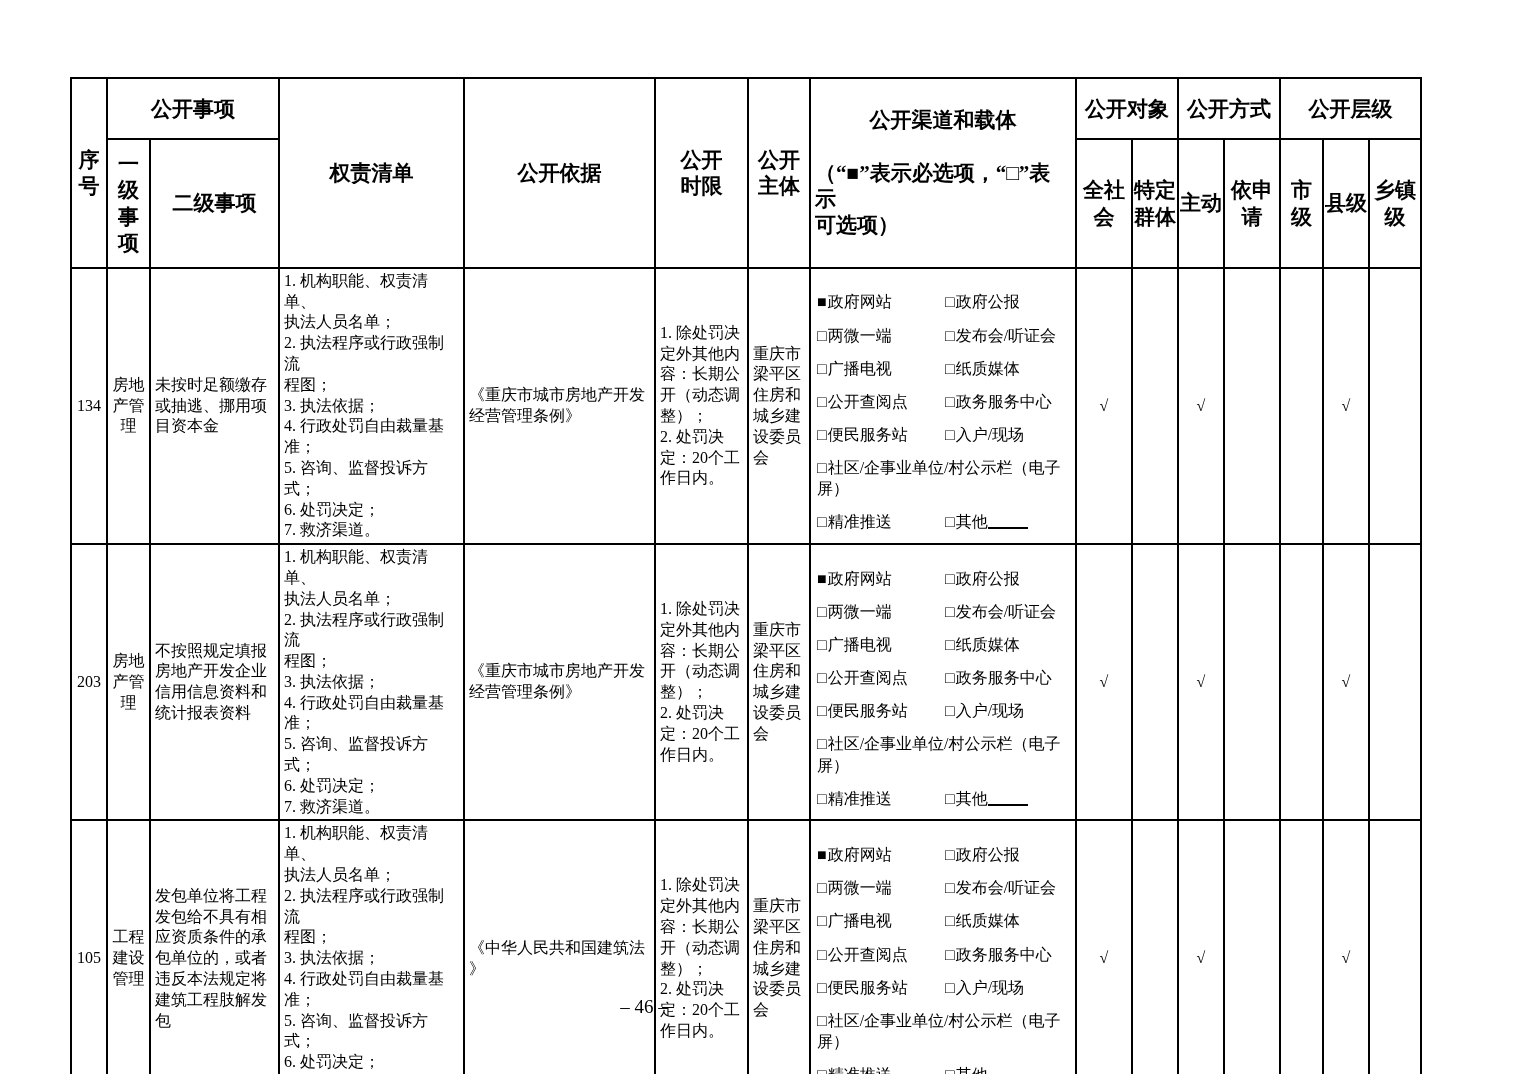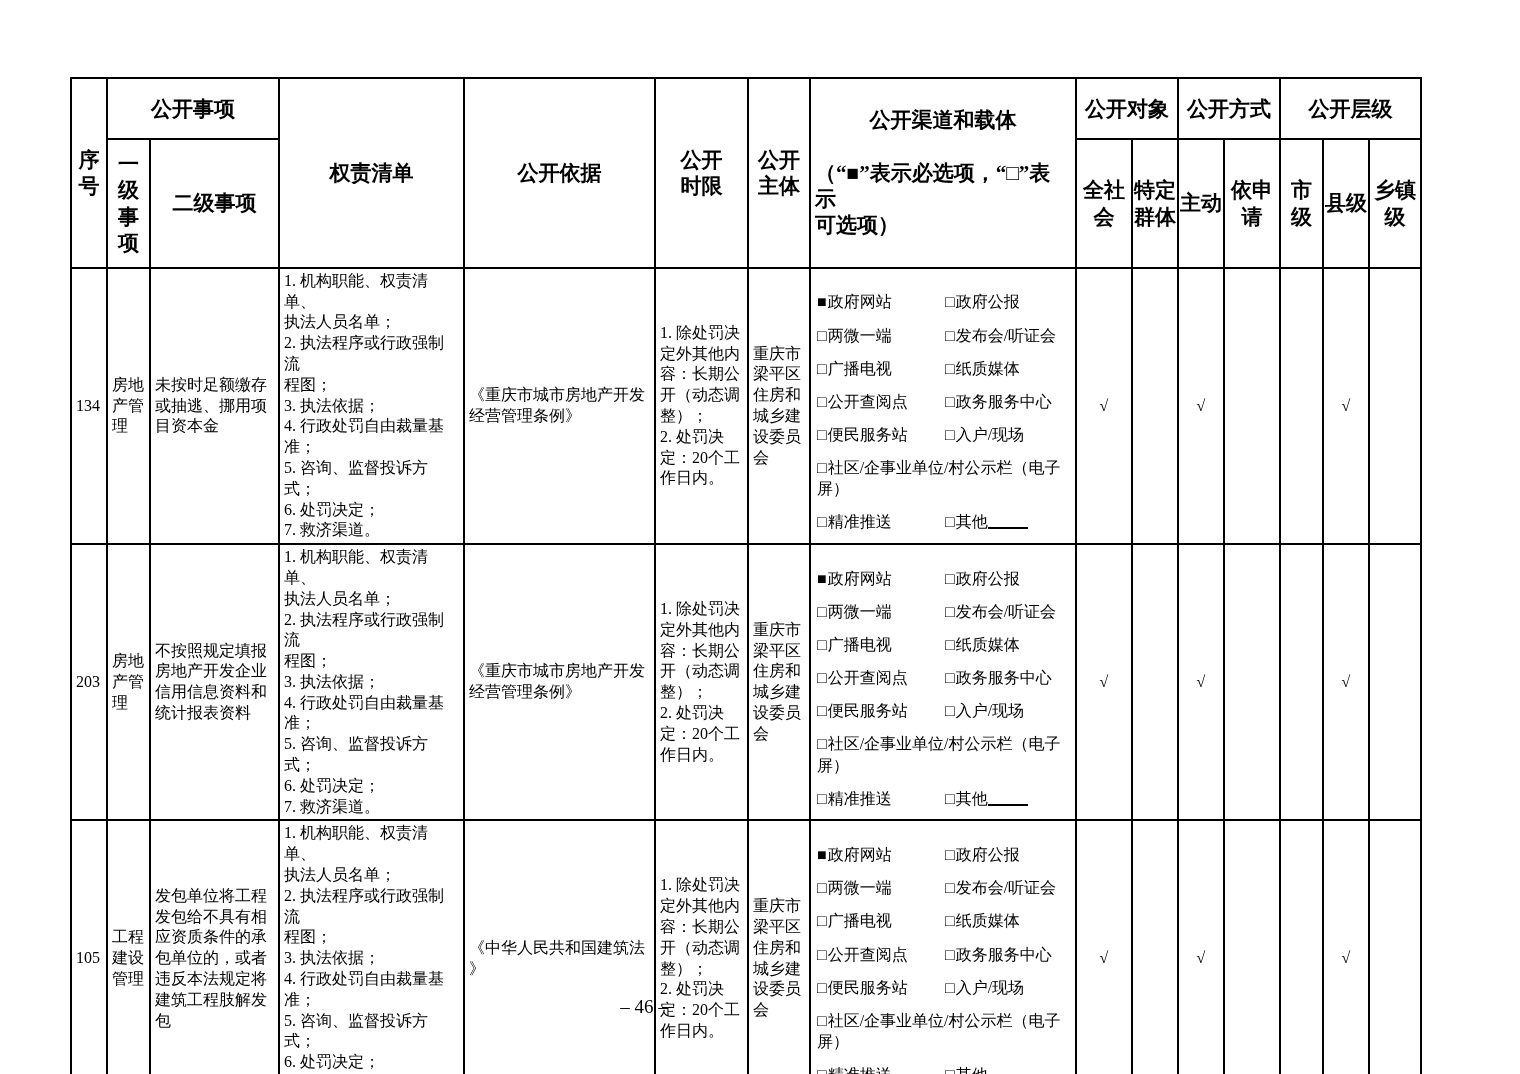--- a/index.html
+++ b/index.html
@@ -7,21 +7,21 @@
        font-family:"Liberation Serif","DejaVu Serif",serif;color:#000;}
   .sheet{position:absolute;left:0;top:0;width:1520px;height:1074px;background:#fff;}
   table.main{position:absolute;left:70px;top:77px;width:1350px;
              border-collapse:collapse;table-layout:fixed;}
   td,th{border:2px solid #000;vertical-align:middle;overflow:hidden;
         font-size:16px;line-height:1.3;white-space:pre-line;padding:2px 4px;}
   thead th{font-weight:bold;font-size:21px;text-align:center;padding:2px 1px;line-height:1.25;}
   tr.h1{height:53px;}
   tr.h2{height:55px;}
   tbody tr{height:235px;}
-  td.c{}
+  td.c{text-align:center;}
   td.l{text-align:left;}
   th.qudao{text-align:left;padding:2px 4px;border-radius:8px;}
   .qudao-title{text-align:center;}
   .qudao-note{text-align:left;}
   td.ch-cell{padding:2px 4px 2px 6px;}
   .ch-grid{display:grid;grid-template-columns:128px 1fr;}
   .ch-item{white-space:pre-line;line-height:1.32;margin-top:12px;}
   .ch-item.wide{grid-column:1 / -1;}
   .ch-box{margin-right:1px;}
   .blank-line{display:inline-block;width:40px;height:1em;

